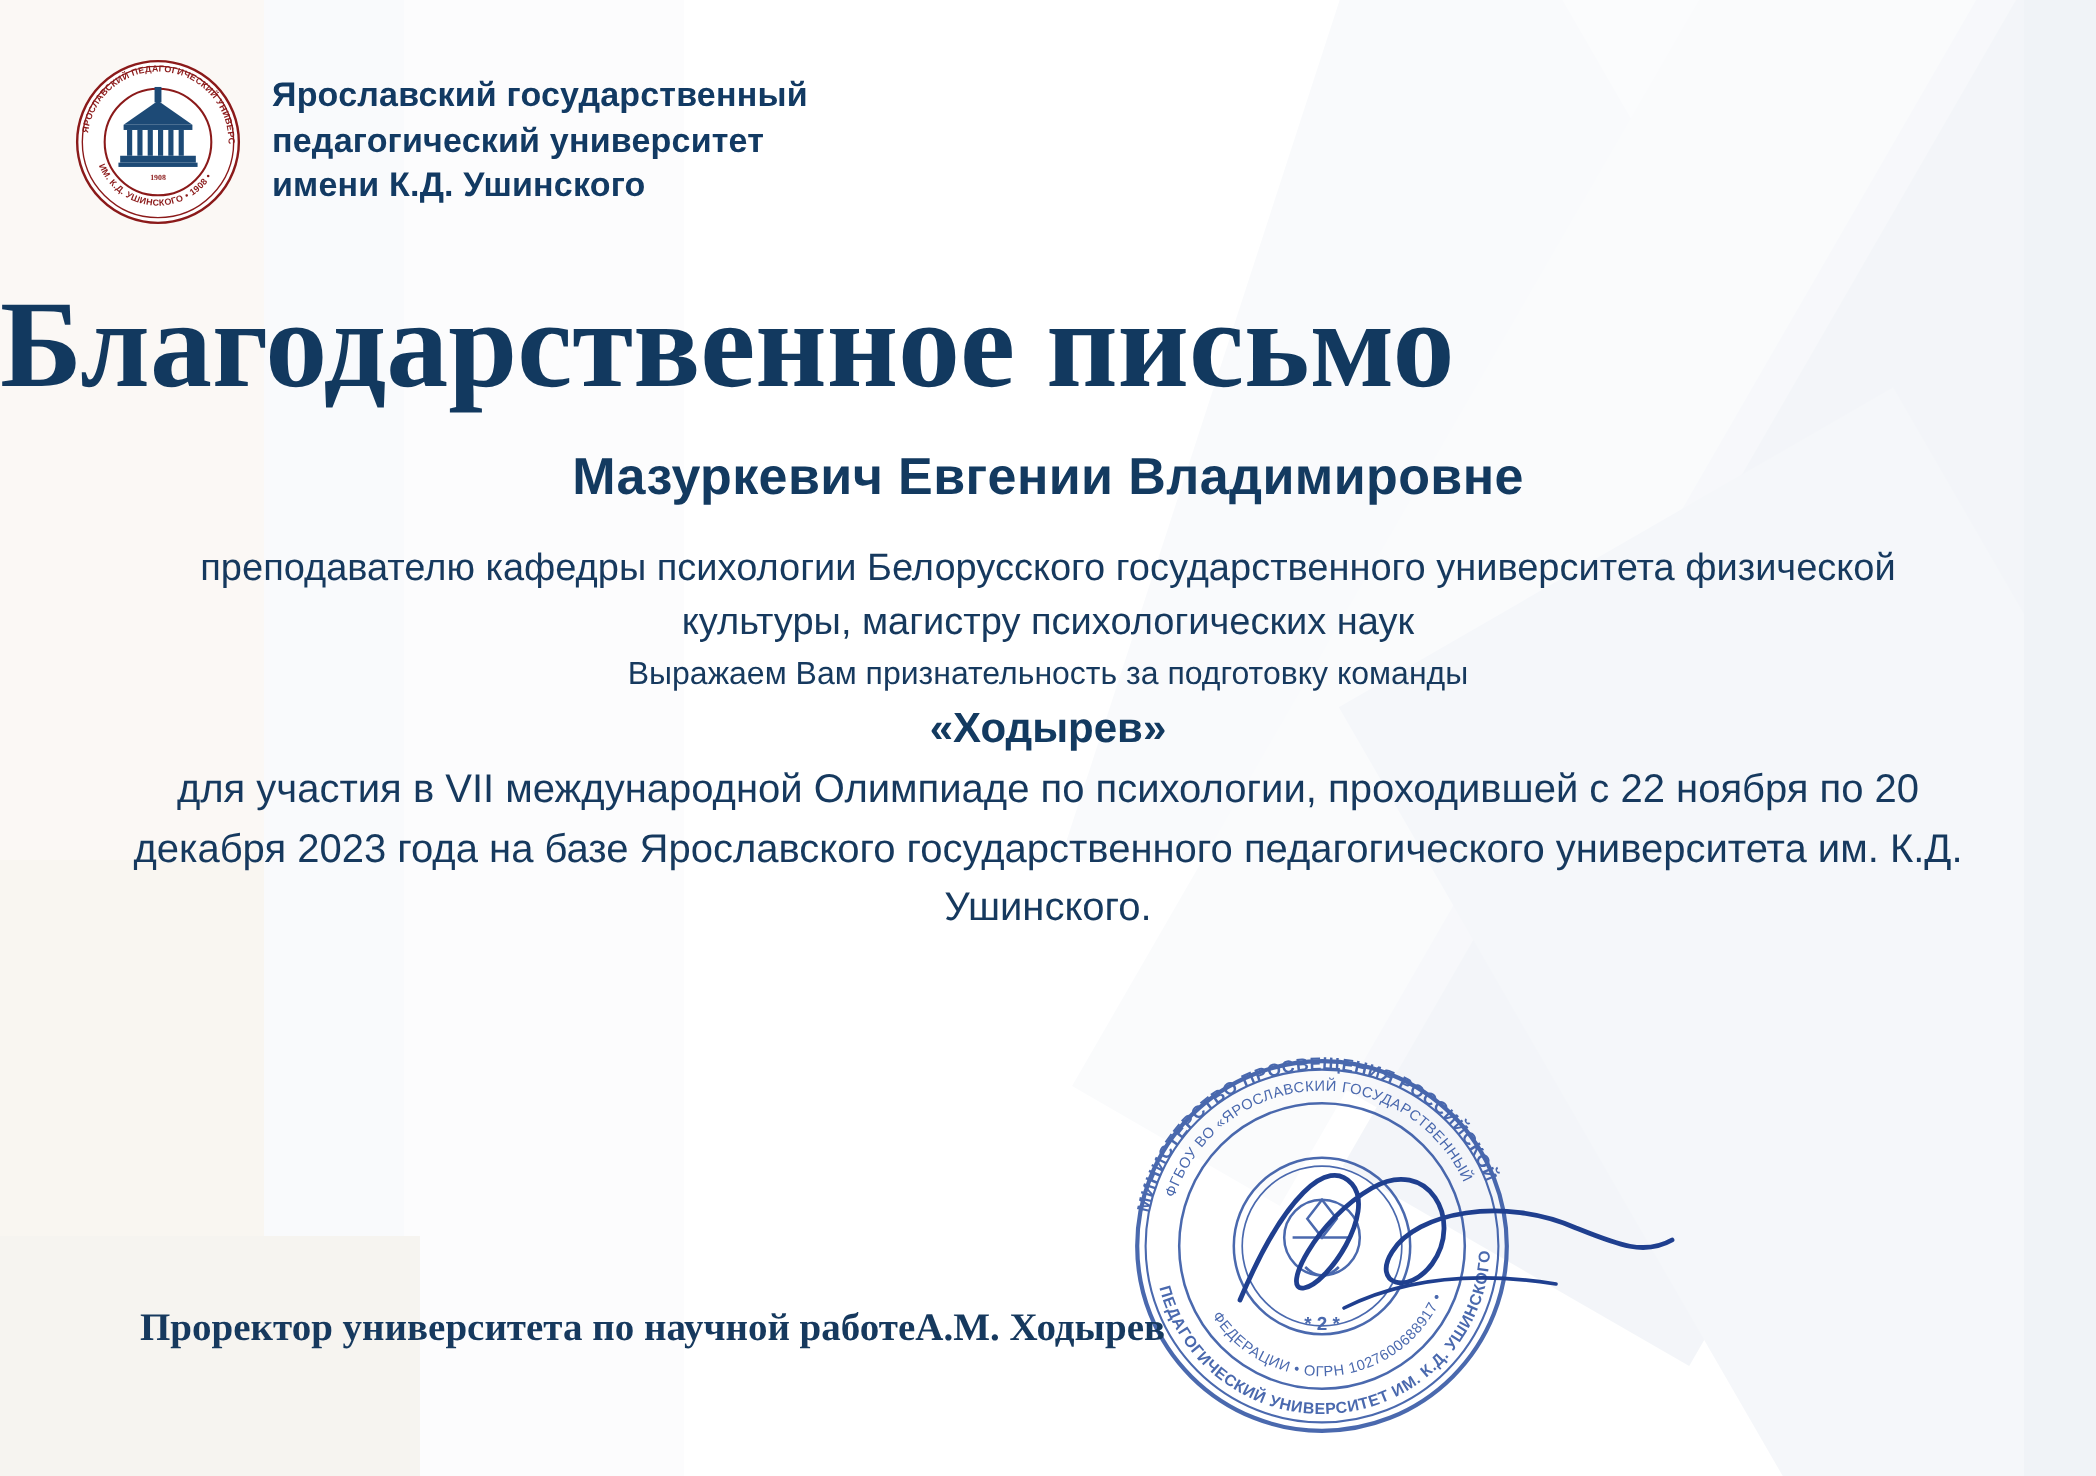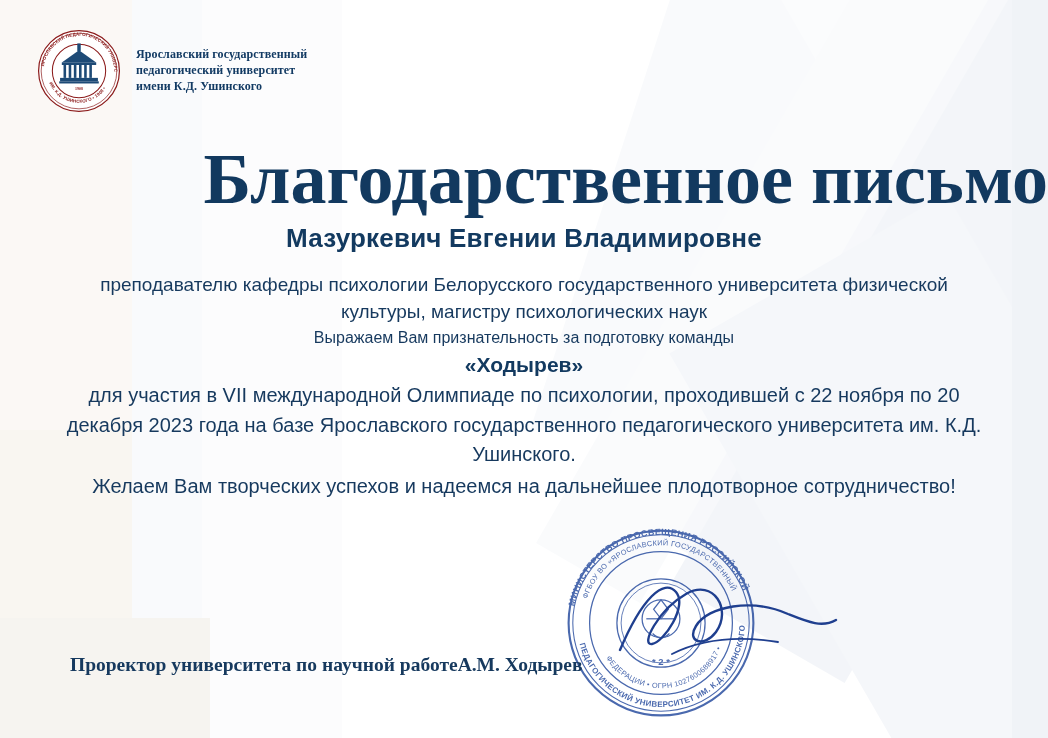--- a/index.html
+++ b/index.html
@@ -117,39 +117,39 @@
     gap: 14px;
     z-index: 6;
   }
   .logo-seal {
     width: 86px;
     height: 86px;
     flex: 0 0 86px;
     position: relative;
   }
   .logo-text {
-    font-family: Liberation Serif, serif;
-    font-size: 12px;
+    font-family: Liberation Sans, sans-serif;
+    font-size: 17px;
     font-weight: bold;
     line-height: 1.32;
     color: #123a63;
     white-space: pre-line;
     letter-spacing: .1px;
   }
 
   
   .title {
     position: absolute;
     top: 138px;
     left: 0;
     width: 1048px;
-    text-align: right;
+    text-align: left;
     font-family: "Liberation Serif", serif;
     font-weight: bold;
-    font-size: 72px;
+    font-size: 62px;
     letter-spacing: 0px;
     color: #12395f;
     z-index: 6;
   }
 
   
   .content {
     position: absolute;
     top: 223px;
     left: 60px;
@@ -297,21 +297,20 @@
   </div>
 
   <div class="title">Благодарственное письмо</div>
 
   <div class="content">
     <div class="recipient">Мазуркевич Евгении Владимировне</div>
     <div class="role">преподавателю кафедры психологии Белорусского государственного университета физической культуры, магистру психологических наук</div>
     <div class="para">Выражаем Вам признательность за подготовку команды</div>
     <div class="team">«Ходырев»</div>
     <div class="para-block">для участия в VII международной Олимпиаде по психологии, проходившей с 22 ноября по 20 декабря 2023 года на базе Ярославского государственного педагогического университета им. К.Д. Ушинского.</div>
-    <div class="wish">Желаем Вам творческих успехов и надеемся на дальнейшее плодотворное сотрудничество!</div>
   </div>
 
   <div class="stamp">
     <svg viewBox="0 0 200 200" width="210" height="210" aria-hidden="true">
       <defs>
         <path id="sArcTop" d="M 100,100 m -84,0 a 84,84 0 1,1 168,0" fill="none"></path>
         <path id="sArcTop2" d="M 100,100 m -74,0 a 74,74 0 1,1 148,0" fill="none"></path>
         <path id="sArcBot" d="M 100,100 m -80,0 a 80,80 0 1,0 160,0" fill="none"></path>
         <path id="sArcBot2" d="M 100,100 m -62,0 a 62,62 0 1,0 124,0" fill="none"></path>
       </defs>

